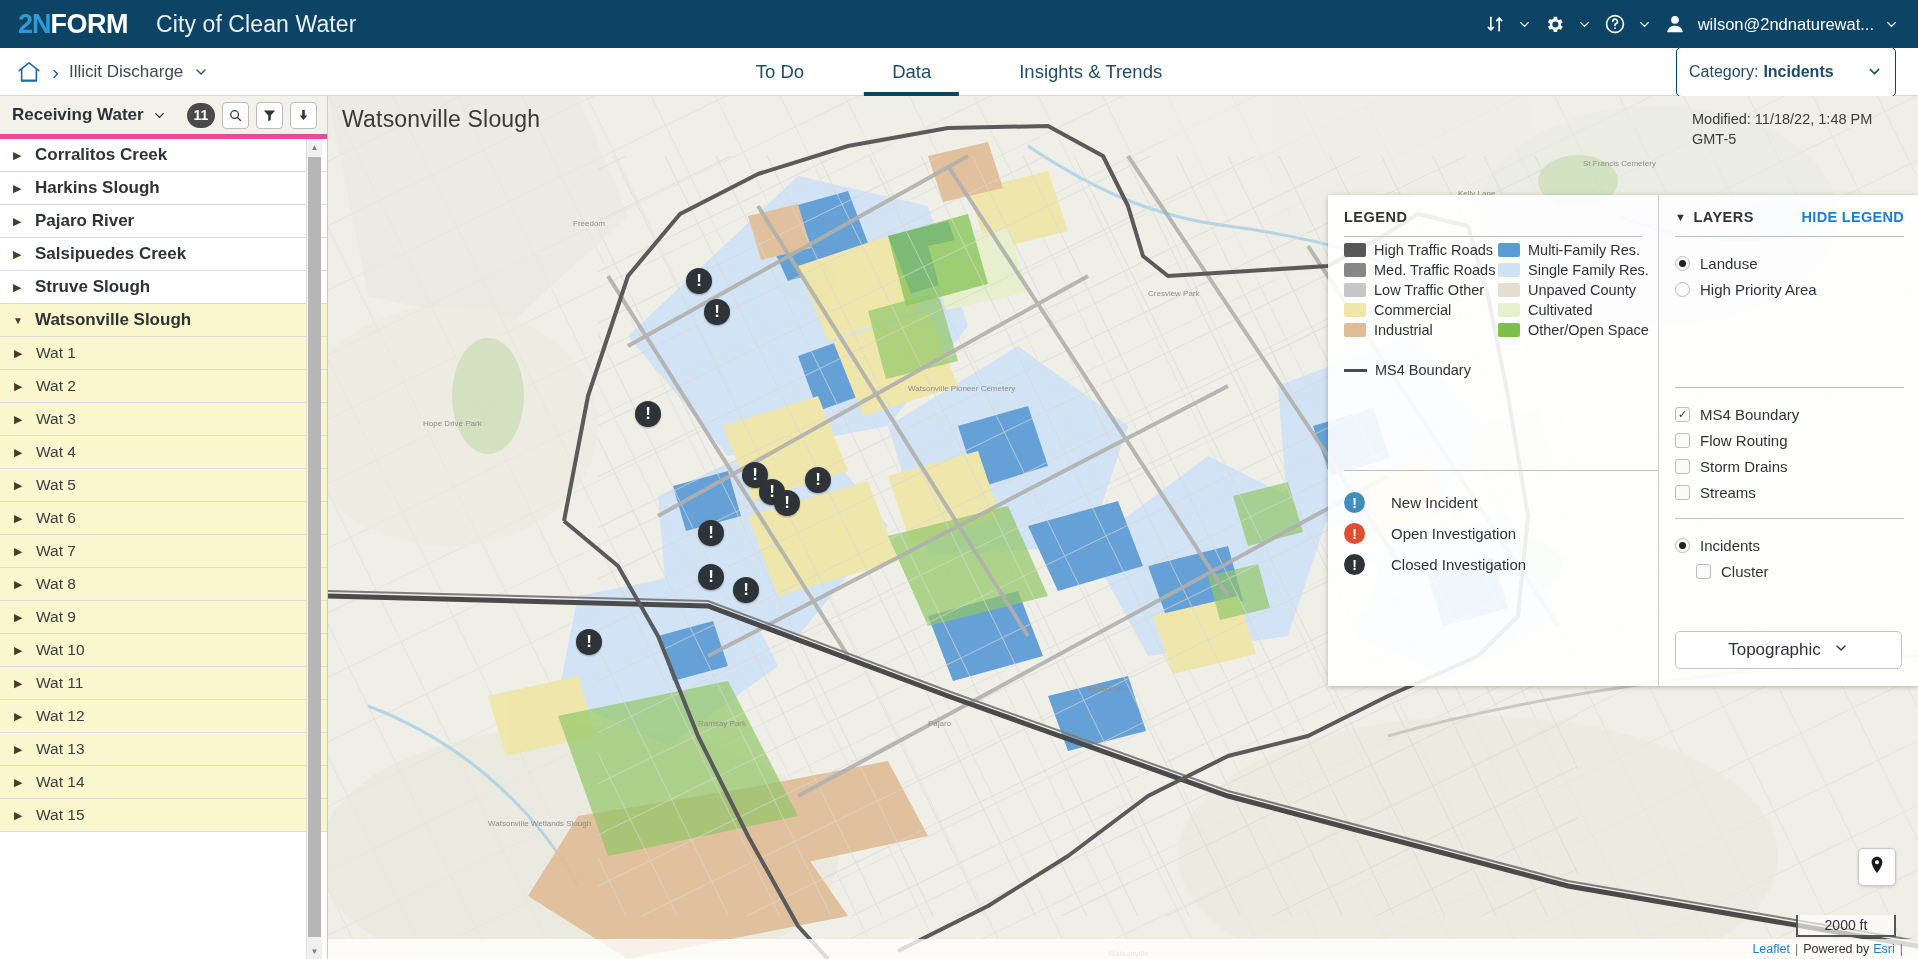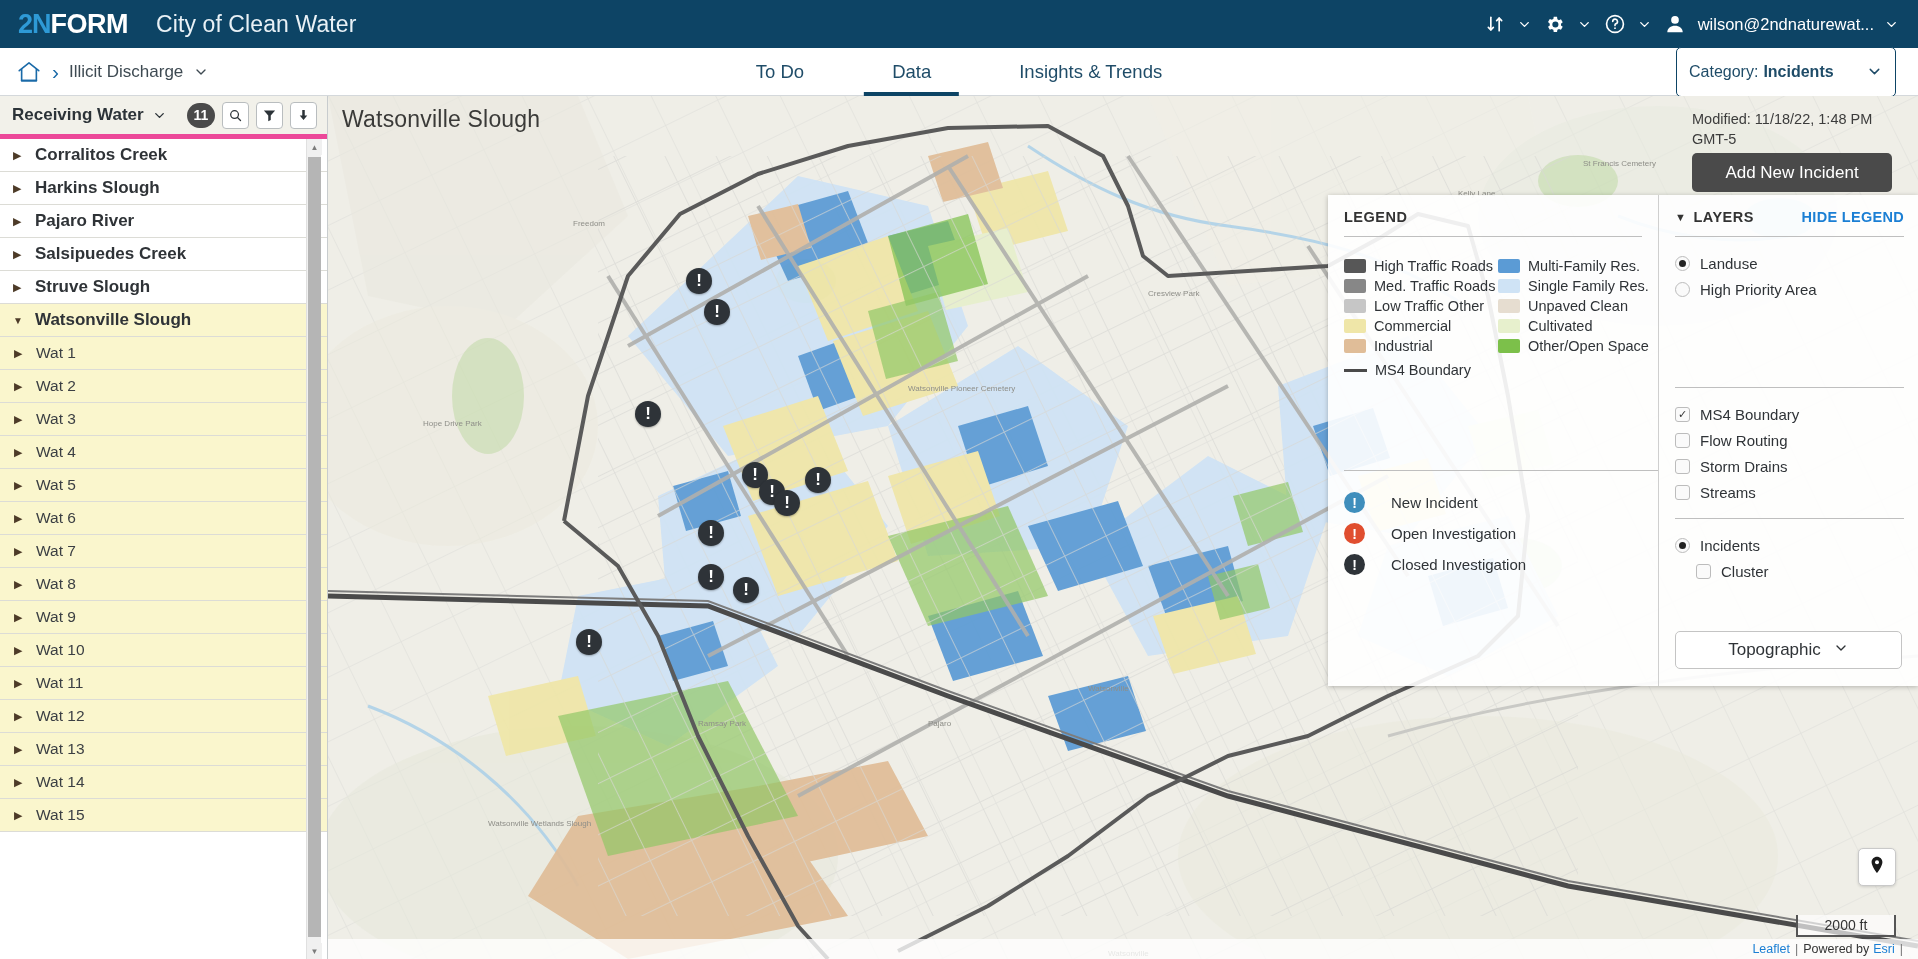--- a/index.html
+++ b/index.html
@@ -172,21 +172,21 @@
   .legend-right {
     flex: 1; border-left: 1px solid #cfcfcf; padding: 14px 14px 0 16px;
     display: flex; flex-direction: column; position: relative;
   }
   .legend-head {
     font-size: 14.5px; font-weight: 700; letter-spacing: 0.5px; color: #333;
   }
   .legend-hr { height: 1px; background: #bfbfbf; margin: 11px 16px 0 0; }
   .legend-grid {
     display: grid; grid-template-columns: 150px 1fr; column-gap: 4px; row-gap: 2px;
-    margin-top: 20px;
+    margin-top: 4px;
   }
   .legend-item { display: flex; align-items: center; gap: 8px; height: 18px; }
   .legend-sw { width: 22px; height: 14px; border-radius: 2px; flex: 0 0 22px; }
   .legend-lbl { font-size: 14.5px; color: #2f3337; white-space: nowrap; }
 
   .legend-ms4 {
     position: absolute; left: 16px; top: 167px;
     display: flex; align-items: center; gap: 8px;
   }
   .ms4-line { width: 23px; height: 3px; background: #4a4a4a; }
@@ -620,21 +620,20 @@
         <text x="760" y="595">Watsonville</text>
         <text x="600" y="630">Pajaro</text>
         <text x="780" y="860">Watsonville</text>
         <text x="160" y="730">Watsonville Wetlands Slough</text>
       </g>
     </svg>
 
     <div class="map-title">Watsonville Slough</div>
 
     <div class="modified-text">Modified: 11/18/22, 1:48 PM GMT-5</div>
-    <button class="add-incident-btn">Add New Incident</button>
 
     <div id="markers-layer">
         <div class="marker" style="left: 371px; top: 185px; background: rgb(46, 51, 56);">!</div>
         <div class="marker" style="left: 389px; top: 216px; background: rgb(46, 51, 56);">!</div>
         <div class="marker" style="left: 320px; top: 318px; background: rgb(46, 51, 56);">!</div>
         <div class="marker" style="left: 427px; top: 379px; background: rgb(46, 51, 56);">!</div>
         <div class="marker" style="left: 490px; top: 384px; background: rgb(46, 51, 56);">!</div>
         <div class="marker" style="left: 444px; top: 396px; background: rgb(46, 51, 56);">!</div>
         <div class="marker" style="left: 459px; top: 407px; background: rgb(46, 51, 56);">!</div>
         <div class="marker" style="left: 383px; top: 437px; background: rgb(46, 51, 56);">!</div>
@@ -664,21 +663,21 @@
             <div class="legend-item">
               <span class="legend-sw" style="background: rgb(207, 227, 245);"></span>
               <span class="legend-lbl">Single Family Res.</span>
             </div>
             <div class="legend-item">
               <span class="legend-sw" style="background: rgb(198, 198, 198);"></span>
               <span class="legend-lbl">Low Traffic Other</span>
             </div>
             <div class="legend-item">
               <span class="legend-sw" style="background: rgb(230, 221, 208);"></span>
-              <span class="legend-lbl">Unpaved Clean</span>
+              <span class="legend-lbl">Unpaved County</span>
             </div>
             <div class="legend-item">
               <span class="legend-sw" style="background: rgb(239, 230, 168);"></span>
               <span class="legend-lbl">Commercial</span>
             </div>
             <div class="legend-item">
               <span class="legend-sw" style="background: rgb(231, 240, 205);"></span>
               <span class="legend-lbl">Cultivated</span>
             </div>
             <div class="legend-item">

